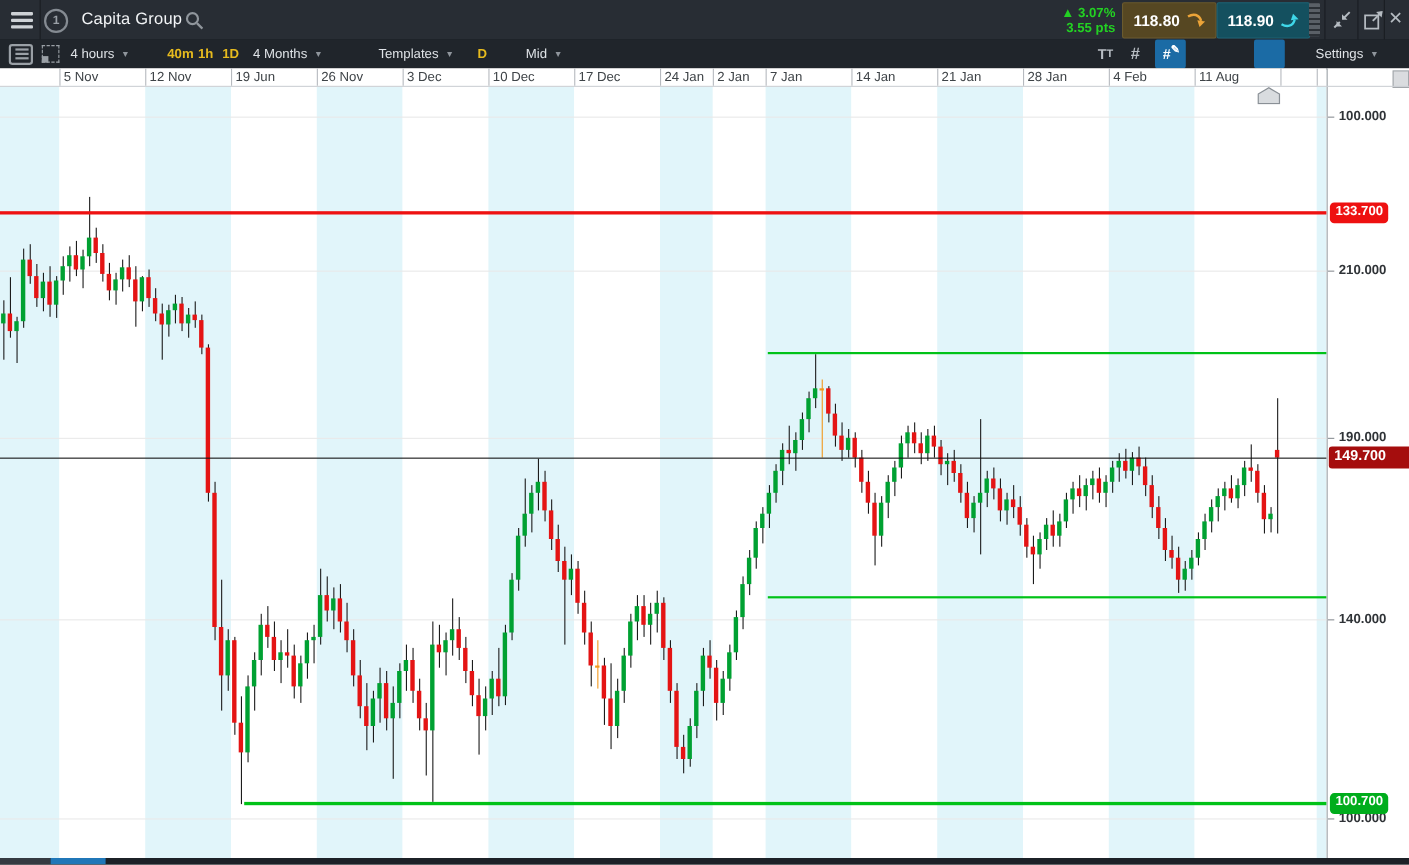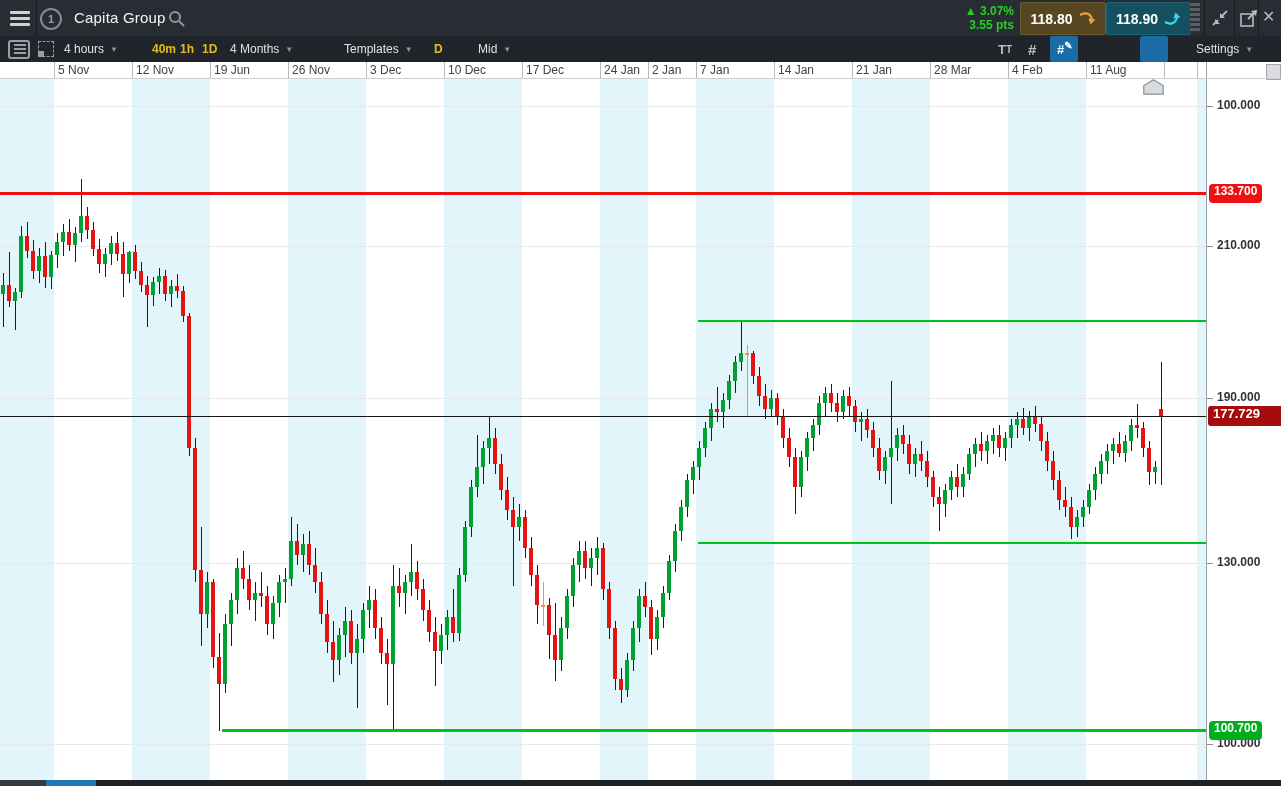--- a/index.html
+++ b/index.html
@@ -531,21 +531,21 @@
       <div style="position: absolute; left: 908.5px; top: 372.791px; width: 1px; height: 39.0812px; background: rgb(28, 28, 28); z-index: 2;"></div>
       <div style="position: absolute; left: 907px; top: 382.486px; width: 4px; height: 19.5401px; background: rgb(228, 20, 20); z-index: 3;"></div>
       <div style="position: absolute; left: 914.5px; top: 385.728px; width: 1px; height: 29.4368px; background: rgb(28, 28, 28); z-index: 2;"></div>
       <div style="position: absolute; left: 913px; top: 392.231px; width: 4px; height: 9.7952px; background: rgb(0, 161, 50); z-index: 3;"></div>
       <div style="position: absolute; left: 920.5px; top: 379.248px; width: 1px; height: 29.3356px; background: rgb(28, 28, 28); z-index: 2;"></div>
       <div style="position: absolute; left: 919px; top: 392.231px; width: 4px; height: 6.52451px; background: rgb(228, 20, 20); z-index: 3;"></div>
       <div style="position: absolute; left: 926.5px; top: 388.977px; width: 1px; height: 36.1032px; background: rgb(28, 28, 28); z-index: 2;"></div>
       <div style="position: absolute; left: 925px; top: 398.755px; width: 4px; height: 16.4101px; background: rgb(228, 20, 20); z-index: 3;"></div>
       <div style="position: absolute; left: 930px; top: 17px; width: 78px; height: 701px; background: rgb(255, 255, 255); z-index: 0;"></div>
       <div style="position: absolute; left: 930px; top: 0px; width: 1px; height: 16px; background: rgb(182, 186, 191); z-index: 6;"></div>
-      <div style="position: absolute; left: 934px; top: 1px; font: 12px &quot;Liberation Sans&quot;, sans-serif; color: rgb(62, 67, 71); z-index: 6; white-space: nowrap;">28 Mar</div>
+      <div style="position: absolute; left: 934px; top: 1px; font: 12px &quot;Liberation Sans&quot;, sans-serif; color: rgb(62, 67, 71); z-index: 6; white-space: nowrap;">28 Jan</div>
       <div style="position: absolute; left: 932.5px; top: 408.584px; width: 1px; height: 36.4819px; background: rgb(28, 28, 28); z-index: 2;"></div>
       <div style="position: absolute; left: 931px; top: 415.165px; width: 4px; height: 19.8814px; background: rgb(228, 20, 20); z-index: 3;"></div>
       <div style="position: absolute; left: 938.5px; top: 425.08px; width: 1px; height: 43.5726px; background: rgb(28, 28, 28); z-index: 2;"></div>
       <div style="position: absolute; left: 937px; top: 435.047px; width: 4px; height: 6.67371px; background: rgb(228, 20, 20); z-index: 3;"></div>
       <div style="position: absolute; left: 944.5px; top: 421.769px; width: 1px; height: 33.3694px; background: rgb(28, 28, 28); z-index: 2;"></div>
       <div style="position: absolute; left: 943px; top: 428.396px; width: 4px; height: 13.324px; background: rgb(0, 161, 50); z-index: 3;"></div>
       <div style="position: absolute; left: 950.5px; top: 408.584px; width: 1px; height: 29.7964px; background: rgb(28, 28, 28); z-index: 2;"></div>
       <div style="position: absolute; left: 949px; top: 415.165px; width: 4px; height: 13.2311px; background: rgb(0, 161, 50); z-index: 3;"></div>
       <div style="position: absolute; left: 956.5px; top: 402.026px; width: 1px; height: 33.0209px; background: rgb(28, 28, 28); z-index: 2;"></div>
       <div style="position: absolute; left: 955px; top: 415.165px; width: 4px; height: 9.91466px; background: rgb(228, 20, 20); z-index: 3;"></div>
@@ -639,26 +639,26 @@
       <div style="position: absolute; left: 0px; top: 354px; width: 1206px; height: 1px; background: rgb(21, 21, 21); z-index: 4;"></div>
     </div>
   <div id="axis">
       <div style="position: absolute; left: 0px; top: 44px; width: 6px; height: 1px; background: rgb(138, 143, 148);"></div>
       <div style="position: absolute; left: 10px; top: 36px; font: bold 12px &quot;Liberation Sans&quot;, sans-serif; color: rgb(47, 51, 55);">100.000</div>
       <div style="position: absolute; left: 0px; top: 184px; width: 6px; height: 1px; background: rgb(138, 143, 148);"></div>
       <div style="position: absolute; left: 10px; top: 176px; font: bold 12px &quot;Liberation Sans&quot;, sans-serif; color: rgb(47, 51, 55);">210.000</div>
       <div style="position: absolute; left: 0px; top: 336px; width: 6px; height: 1px; background: rgb(138, 143, 148);"></div>
       <div style="position: absolute; left: 10px; top: 328px; font: bold 12px &quot;Liberation Sans&quot;, sans-serif; color: rgb(47, 51, 55);">190.000</div>
       <div style="position: absolute; left: 0px; top: 501px; width: 6px; height: 1px; background: rgb(138, 143, 148);"></div>
-      <div style="position: absolute; left: 10px; top: 493px; font: bold 12px &quot;Liberation Sans&quot;, sans-serif; color: rgb(47, 51, 55);">130.000</div>
+      <div style="position: absolute; left: 10px; top: 493px; font: bold 12px &quot;Liberation Sans&quot;, sans-serif; color: rgb(47, 51, 55);">140.000</div>
       <div style="position: absolute; left: 0px; top: 682px; width: 6px; height: 1px; background: rgb(138, 143, 148);"></div>
       <div style="position: absolute; left: 10px; top: 674px; font: bold 12px &quot;Liberation Sans&quot;, sans-serif; color: rgb(47, 51, 55);">100.000</div>
       <div style="position: absolute; left: 2px; top: 122px; height: 19px; font: bold 12px &quot;Liberation Sans&quot;, sans-serif; padding: 0px 5px; background: rgb(238, 17, 17); color: rgb(255, 255, 255); border-radius: 4px; z-index: 3;">133.700</div>
       <div style="position: absolute; left: 2px; top: 659px; height: 19px; font: bold 12px &quot;Liberation Sans&quot;, sans-serif; padding: 0px 5px; background: rgb(0, 173, 28); color: rgb(255, 255, 255); border-radius: 4px; z-index: 3;">100.700</div>
-      <div style="position: absolute; left: 1px; top: 344px; width: 68px; height: 20px; font: bold 13px &quot;Liberation Sans&quot;, sans-serif; padding-left: 5px; background: rgb(165, 13, 13); color: rgb(255, 255, 255); border-radius: 3px 0px 0px 3px; z-index: 4;">177.729</div>
+      <div style="position: absolute; left: 1px; top: 344px; width: 68px; height: 20px; font: bold 13px &quot;Liberation Sans&quot;, sans-serif; padding-left: 5px; background: rgb(165, 13, 13); color: rgb(255, 255, 255); border-radius: 3px 0px 0px 3px; z-index: 4;">149.700</div>
     </div>
   <div id="topline"></div>
   <div id="axiscorner"></div>
   <svg id="pentagon" width="21" height="16" viewBox="0 0 21 16">
     <path d="M10.5 0.8 L20.2 6.5 L20.2 15.2 L0.8 15.2 L0.8 6.5 Z" fill="#d9dcdf" stroke="#8a9096" stroke-width="1.2"></path>
   </svg>
 
   <div id="bottombar"></div>
   <div id="bb-seg1"></div>
   <div id="bb-seg2"></div>

